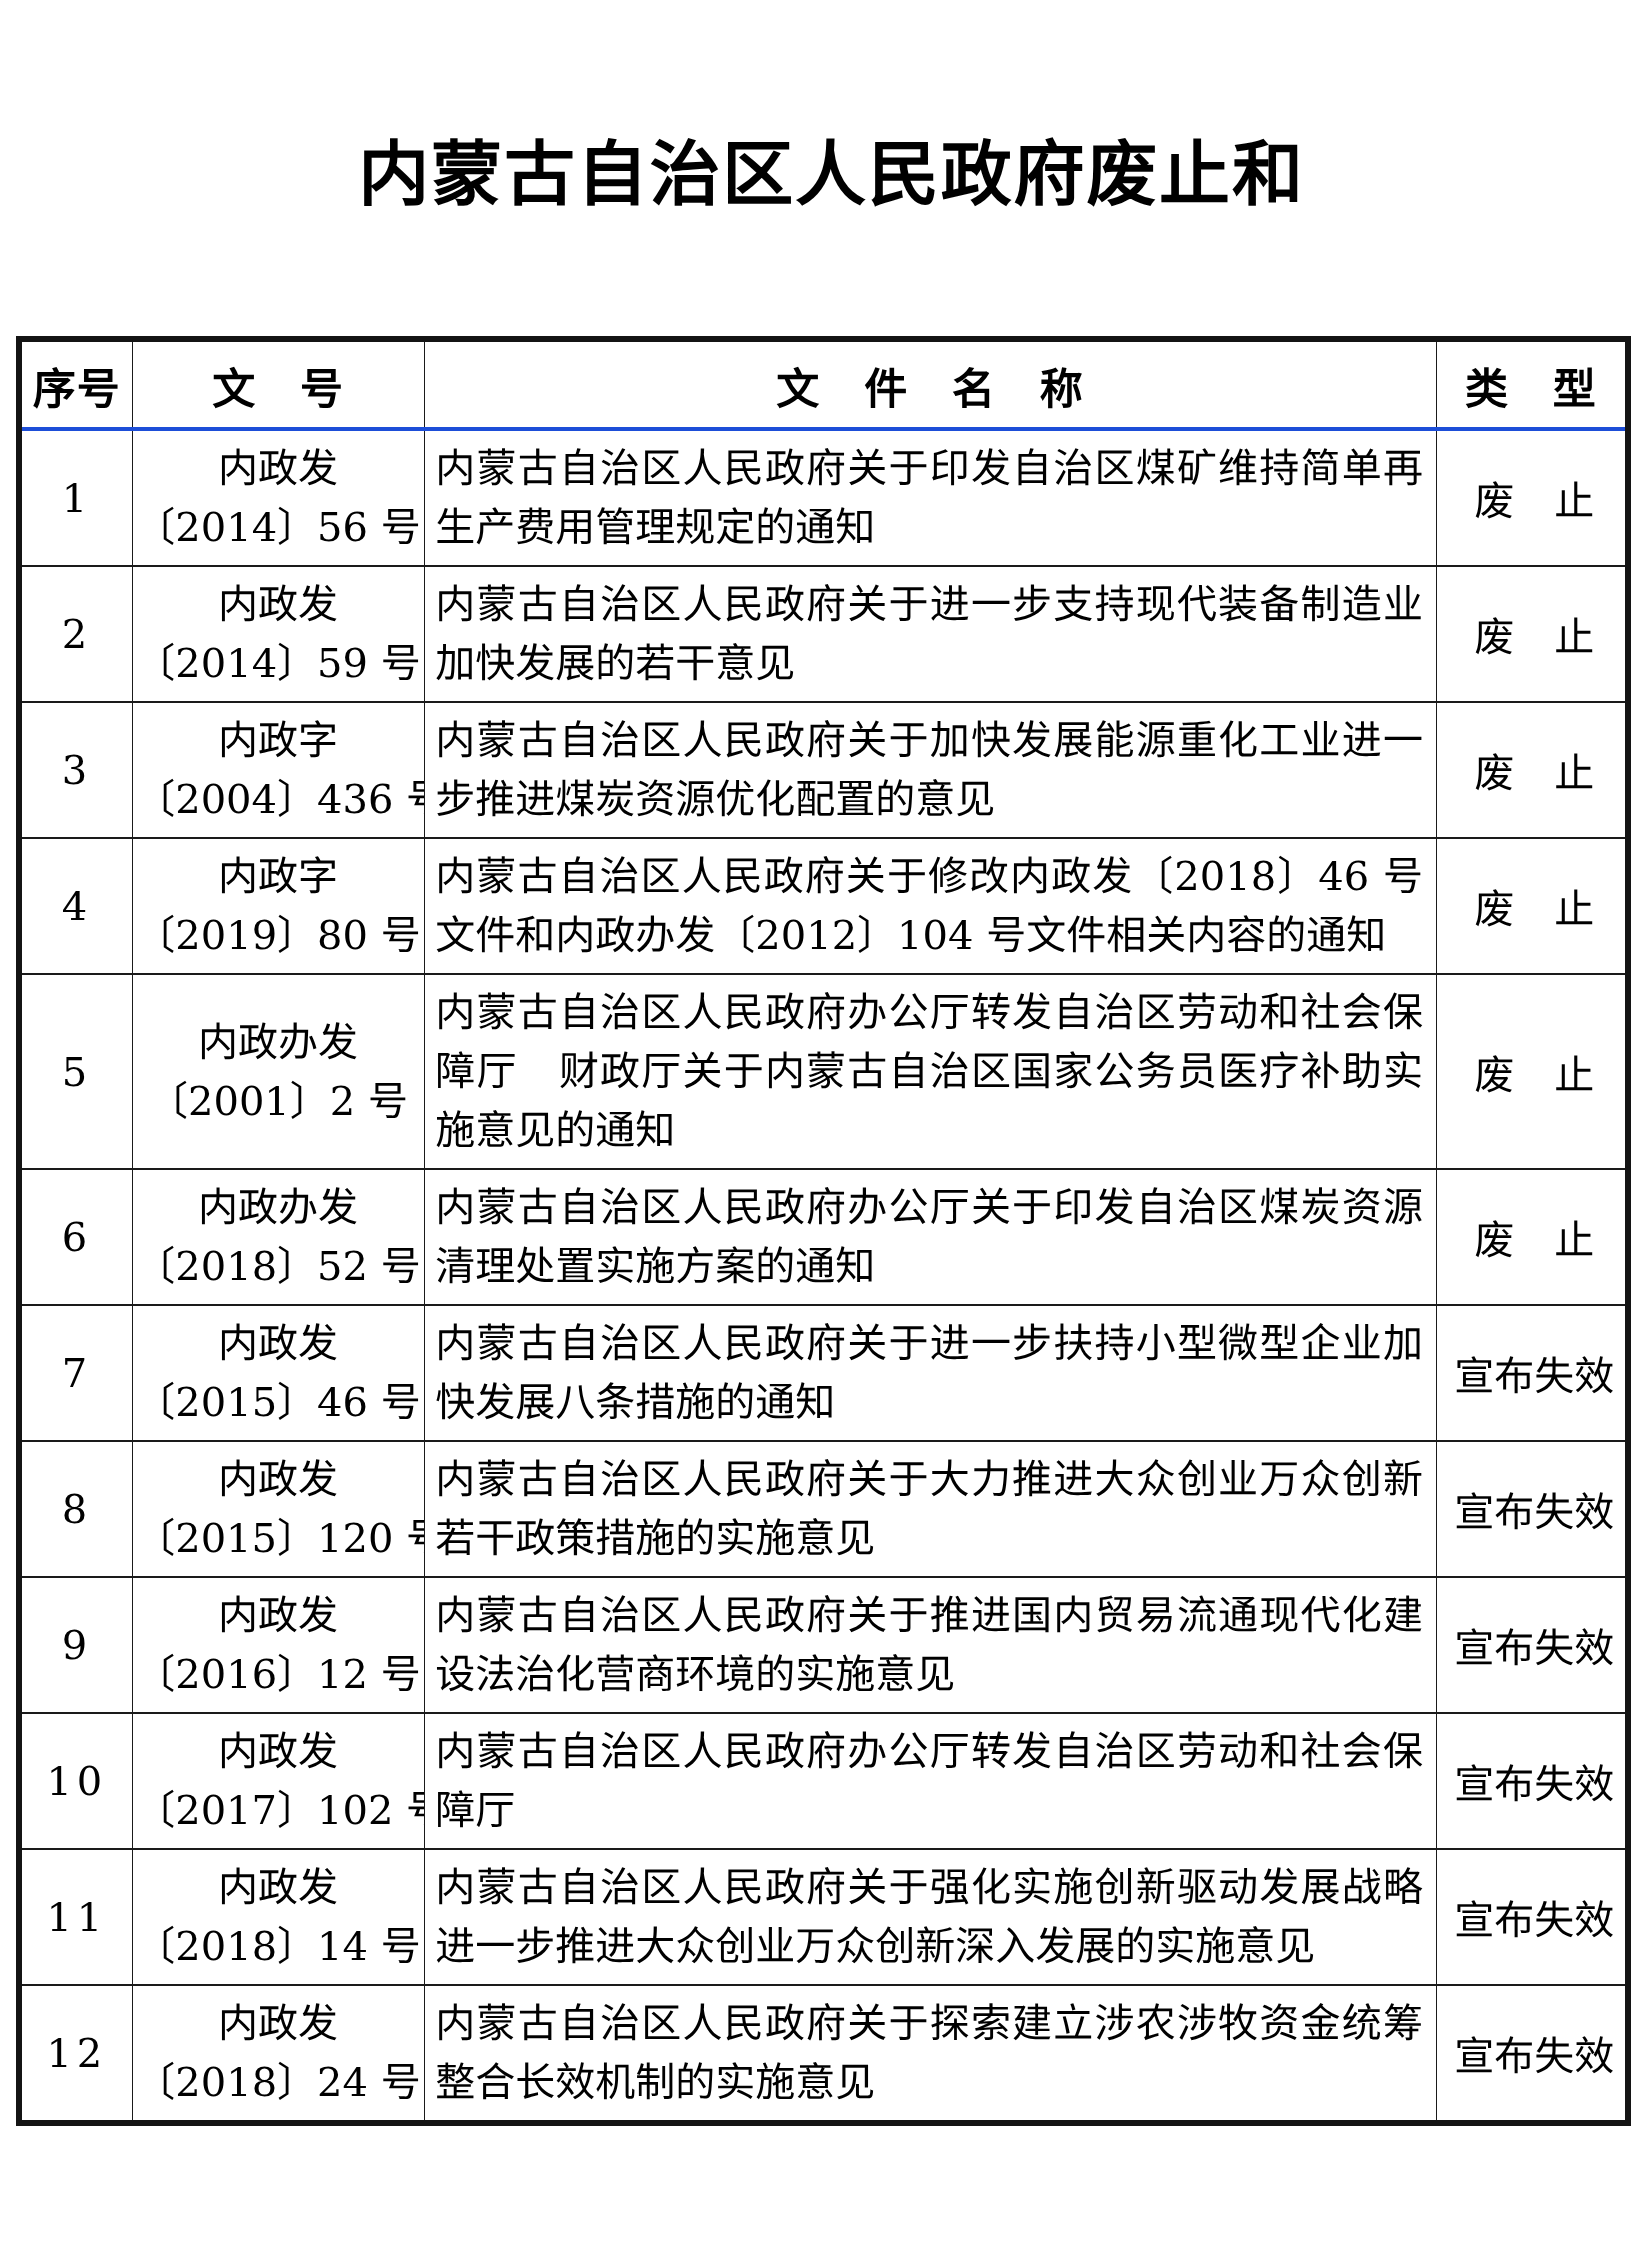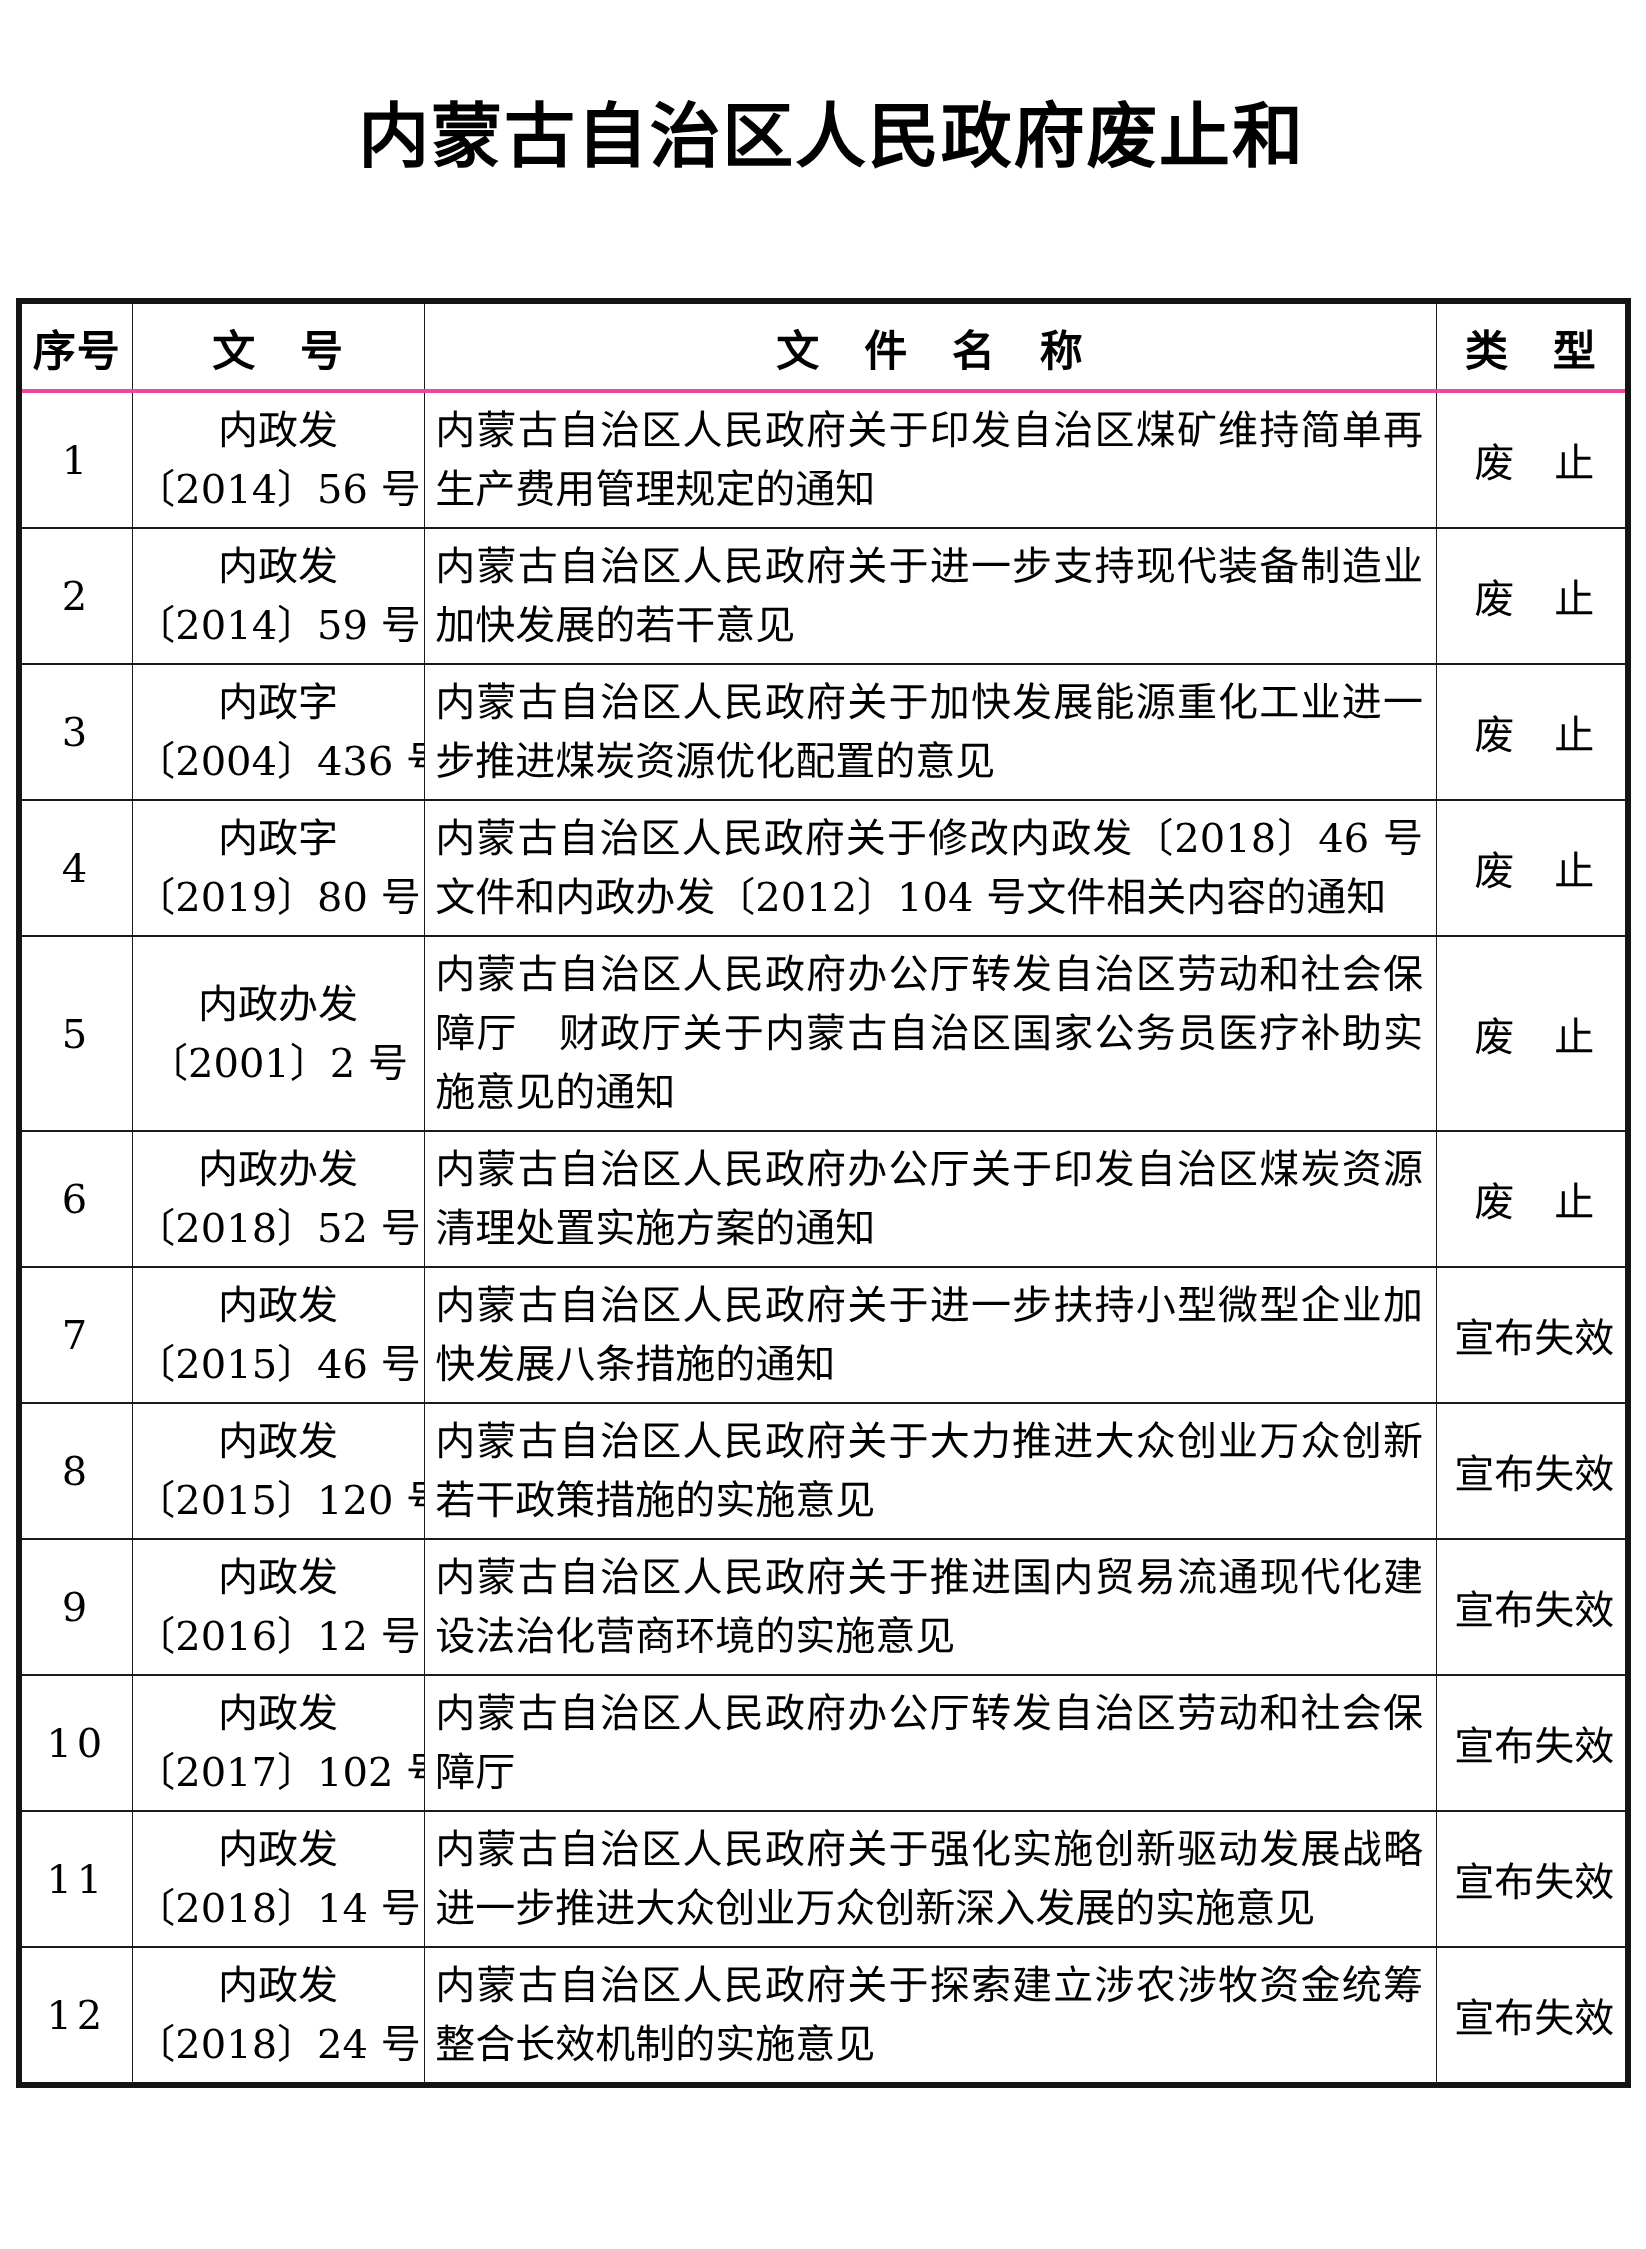--- a/index.html
+++ b/index.html
@@ -15,21 +15,21 @@
     color: #000000;
     -webkit-font-smoothing: antialiased;
   }
   .page {
     width: 100%;
     height: 100%;
     overflow: hidden;
   }
   .doc-title {
     text-align: center;
-    padding-top: 68px;
+    padding-top: 106px;
     font-weight: bold;
     font-size: 71px;
     line-height: 1.92;
     letter-spacing: 1.8px;
     white-space: nowrap;
     margin-left: 16px;
   }
   .doc-title .t-line {
     display: block;
   }
@@ -48,21 +48,21 @@
     border-bottom: 2.7px solid #1a1a1a;
     vertical-align: middle;
     overflow: hidden;
     font-size: 40px;
   }
   table.catalog thead th {
     height: 83px;
     font-weight: bold;
     font-size: 43px;
     text-align: center;
-    border-bottom: 4px solid #ec4899;
+    border-bottom: 4px solid #1d4ed8;
     letter-spacing: 0.9px;
   }
   col.c-no   { width: 113px; }
   col.c-doc  { width: 292px; }
   col.c-name { width: 1012px; }
   col.c-type { width: 192px; }
 
   tr.r2 { height: 127px; }
   tr.r3 { height: 175px; }
 

